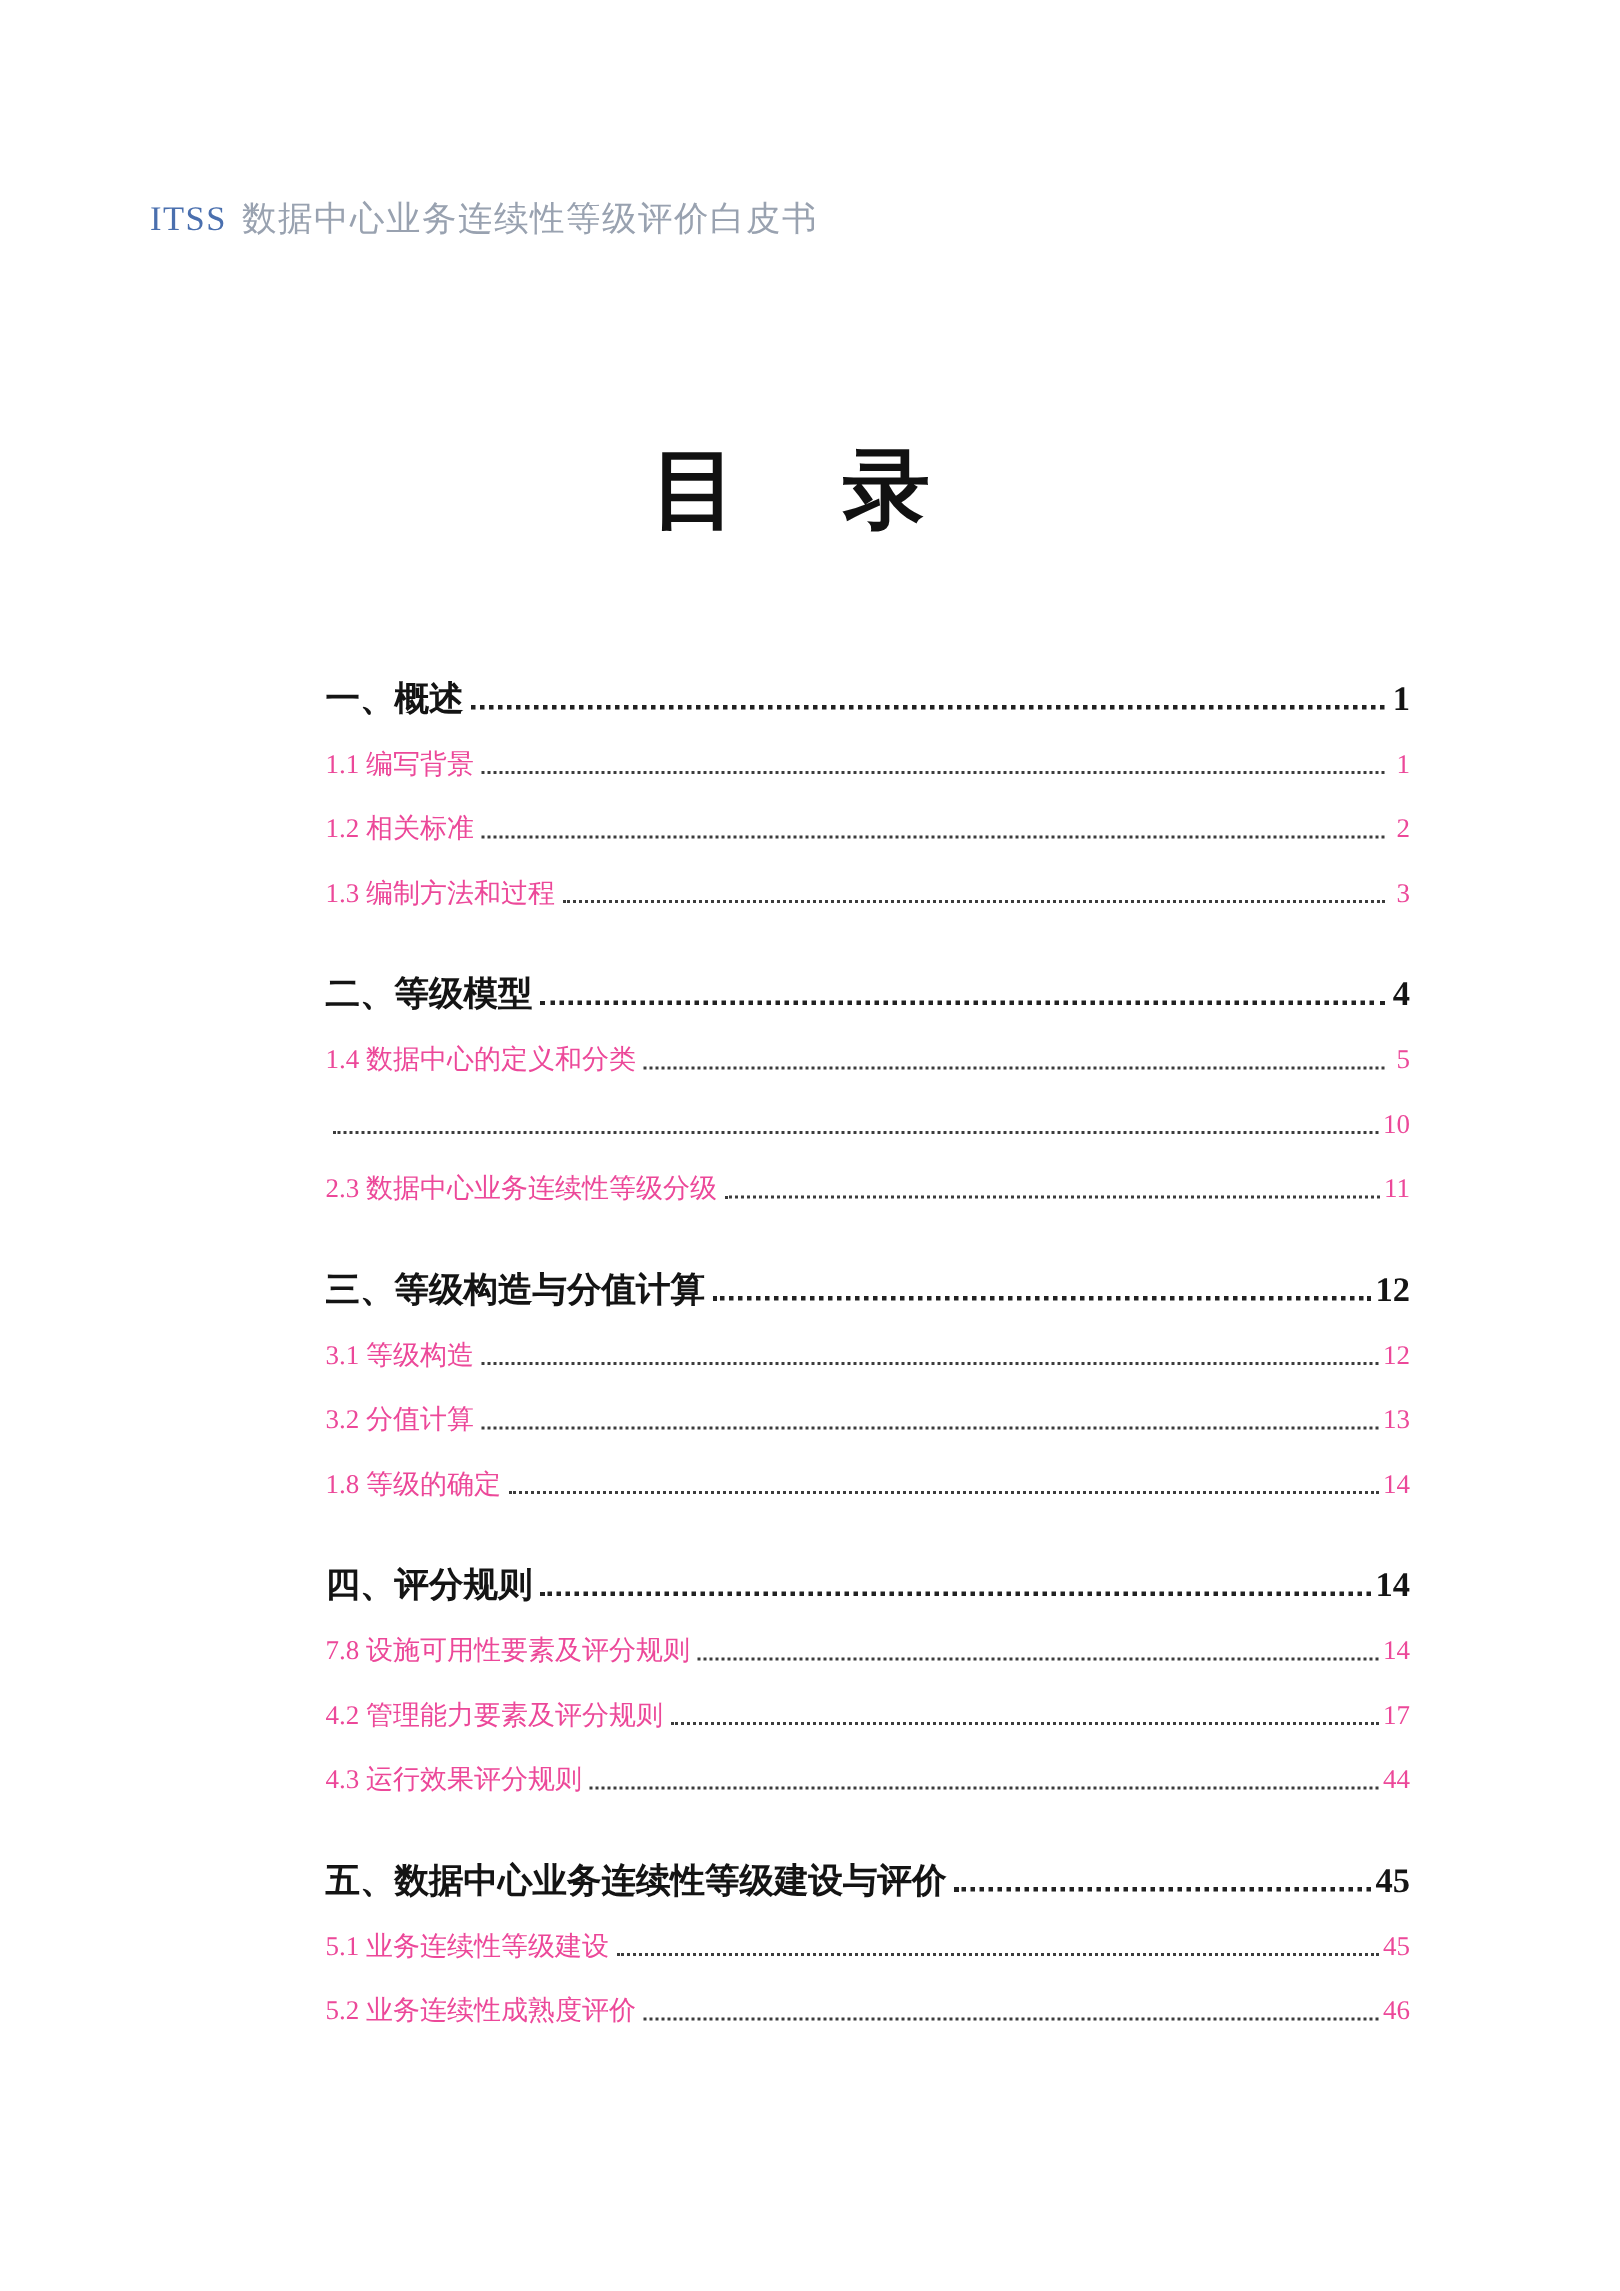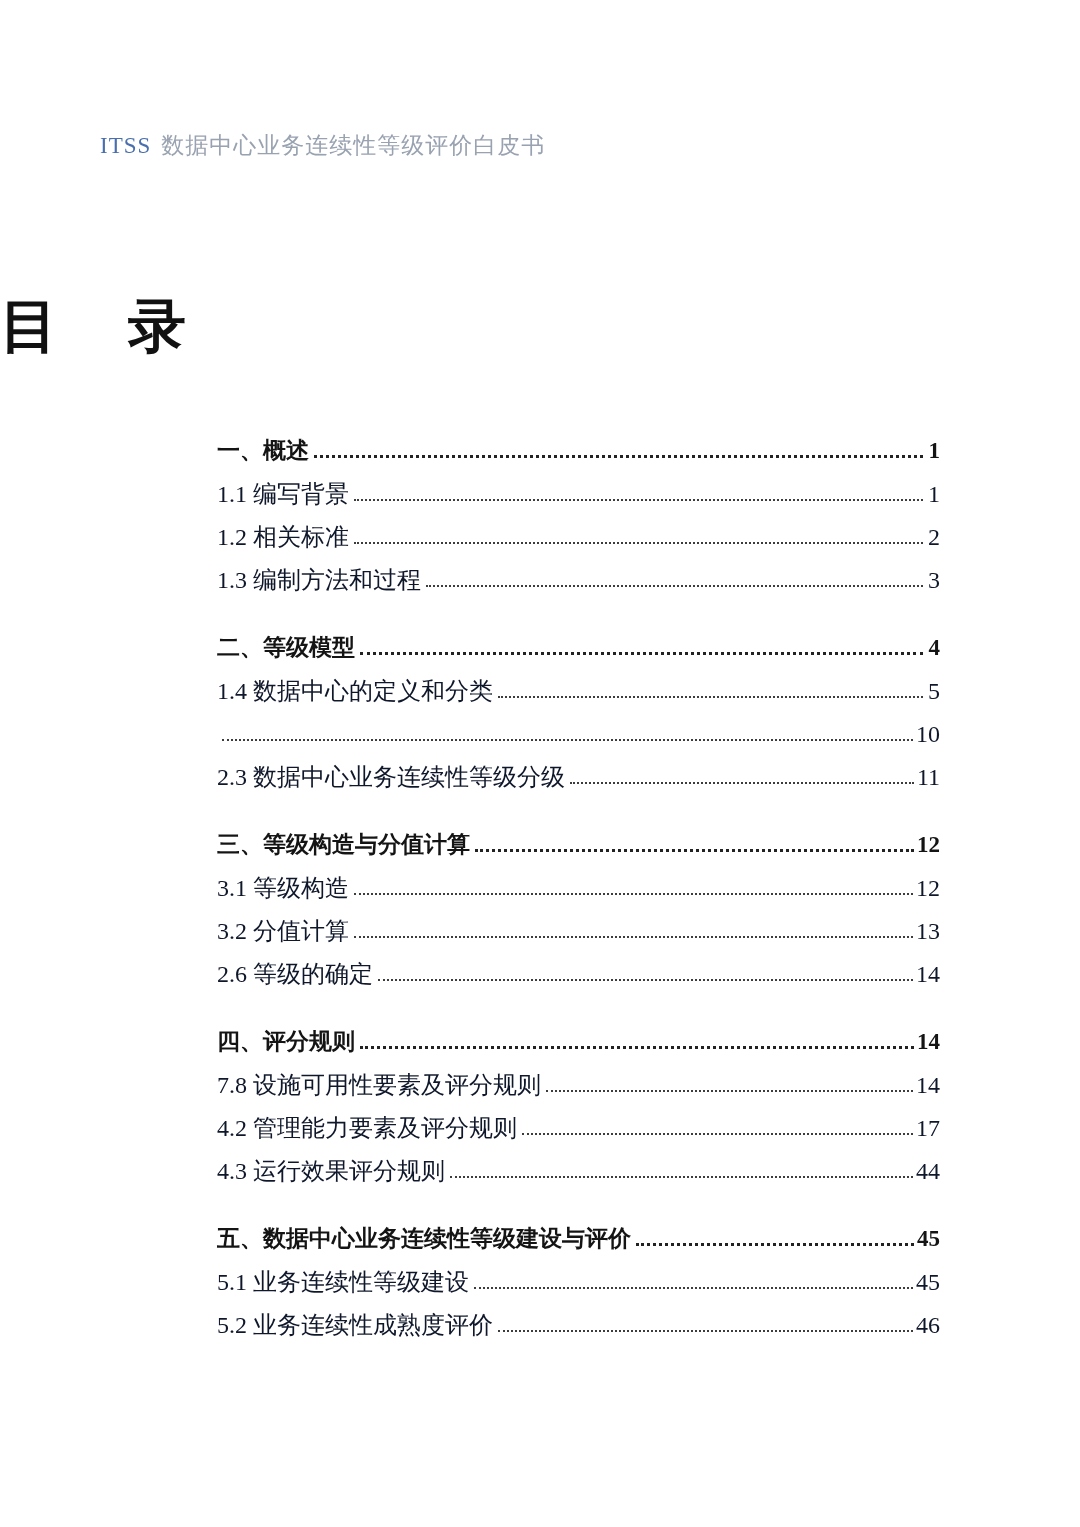--- a/index.html
+++ b/index.html
@@ -32,45 +32,46 @@
     color: #99a2b0;
     font-family: "Liberation Sans", "DejaVu Sans", sans-serif;
     letter-spacing: 1px;
   }
   .toc-title {
     position: absolute;
     top: 288px;
     left: 0;
     width: 1060px;
     margin: 0;
+    text-align: center;
     font-size: 58px;
     font-weight: bold;
     color: #111111;
     letter-spacing: 6px;
     font-family: "Liberation Serif", "DejaVu Serif", serif;
   }
   .toc {
     position: absolute;
     top: 438px;
     left: 217px;
     width: 723px;
   }
   .toc-section {
     margin-top: 42px;
   }
   .toc-section:first-child {
-    margin-top: 0;
+    margin-top: 15px;
   }
   .toc-row {
     display: flex;
     align-items: baseline;
-    font-size: 24px;
+    font-size: 18px;
     line-height: 26px;
     margin-bottom: 17px;
-    color: #0f172a;
+    color: #ec4899;
     white-space: nowrap;
   }
   .toc-heading {
     font-weight: bold;
     font-size: 23px;
     color: #141414;
   }
   .toc-label {
     flex: 0 0 auto;
   }
@@ -156,21 +157,21 @@
     <span class="toc-label">3.1 等级构造</span>
     <span class="leader"></span>
     <span class="toc-page">12</span>
   </div>
         <div class="toc-row toc-item">
     <span class="toc-label">3.2 分值计算</span>
     <span class="leader"></span>
     <span class="toc-page">13</span>
   </div>
         <div class="toc-row toc-item">
-    <span class="toc-label">2.6 等级的确定</span>
+    <span class="toc-label">1.8 等级的确定</span>
     <span class="leader"></span>
     <span class="toc-page">14</span>
   </div>
       </div>
       <div class="toc-section">
         <div class="toc-row toc-heading">
     <span class="toc-label">四、评分规则</span>
     <span class="leader"></span>
     <span class="toc-page">14</span>
   </div>

